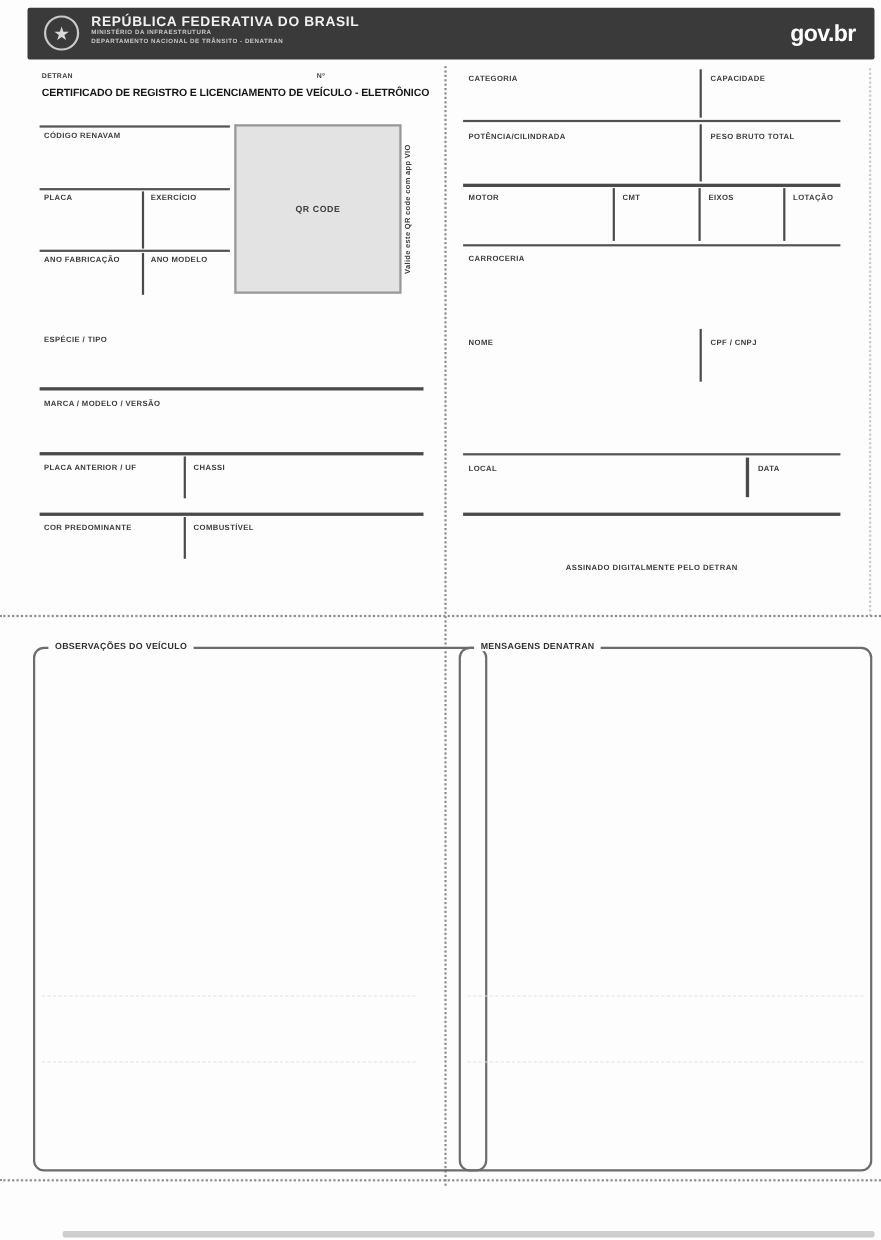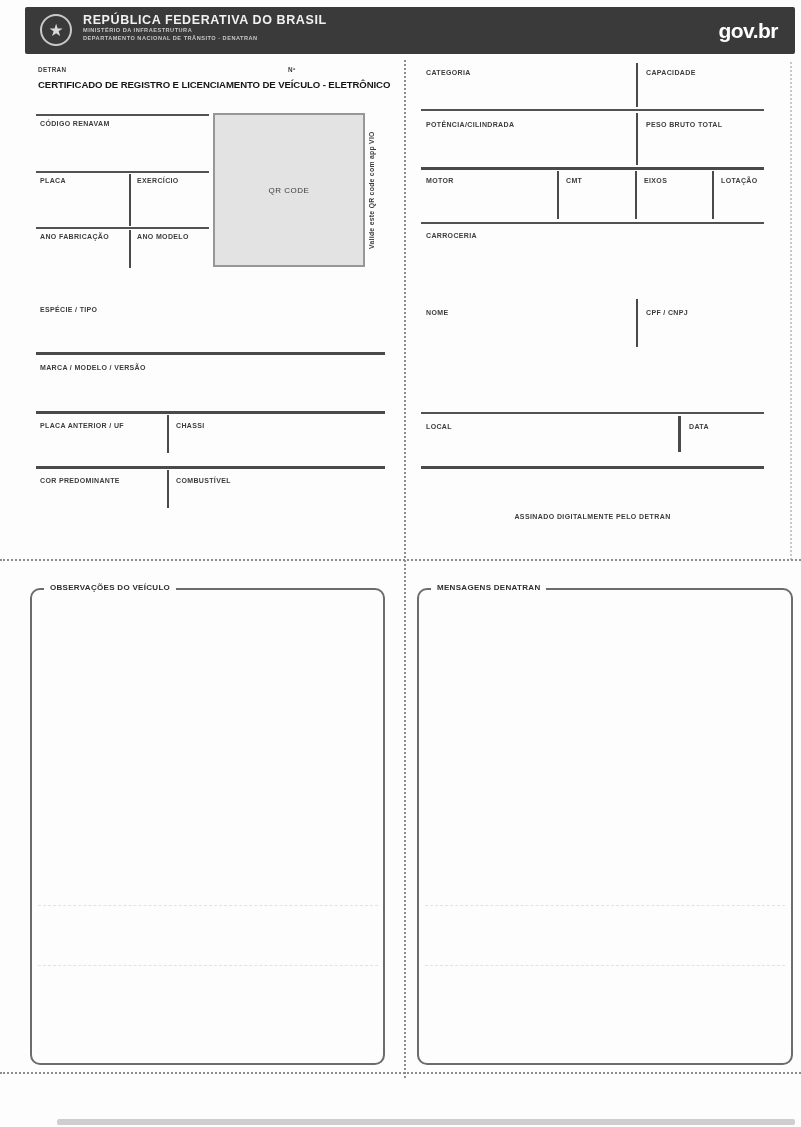--- a/index.html
+++ b/index.html
@@ -38,21 +38,21 @@
   .doc-title{
     position:absolute;left:38px;top:79px;font-size:9.6px;font-weight:700;
     color:#161616;letter-spacing:-.1px;white-space:nowrap;
   }
   
   .qr-box{
     position:absolute;left:213px;top:113px;width:152px;height:154px;
     background:#e3e3e3;border:2px solid #979797;box-sizing:border-box;
     display:flex;align-items:center;justify-content:center;
   }
-  .qr-box span{font-size:8px;font-weight:400;color:#3c3c3c;letter-spacing:.5px;}
+  .qr-box span{font-size:8px;font-weight:700;color:#3c3c3c;letter-spacing:.5px;}
   .qr-caption{
     position:absolute;left:368px;top:112px;height:156px;
     writing-mode:vertical-rl;transform:rotate(180deg);
     font-size:6.8px;font-weight:700;color:#3c3c3c;letter-spacing:.3px;
     display:flex;align-items:center;justify-content:center;text-align:center;
   }
   
   .dot-v{position:absolute;border-left:2px dotted #8d8d8d;width:0;}
   .dot-h{position:absolute;border-top:2px dotted #8d8d8d;height:0;}
   .dot-v.faint{border-left:2px dotted #c9c9c9;}
@@ -159,21 +159,21 @@
   <div class="lbl" style="left:689px;top:423px;">DATA</div>
   <div class="hl thick" style="left:421px;top:466px;width:343px;"></div>
 
   <div class="sig">ASSINADO DIGITALMENTE PELO DETRAN</div>
 
   <div class="dot-v" style="left:404px;top:60px;height:1018px;"></div>
   <div class="dot-v faint" style="left:790px;top:62px;height:498px;"></div>
   <div class="dot-h" style="left:0;top:559px;width:801px;"></div>
   <div class="dot-h" style="left:0;top:1072px;width:801px;"></div>
 
-  <div class="obox" style="left:30px;top:588px;width:355px;height:477px;">
+  <div class="obox" style="left:30px;top:588px;width:413px;height:477px;">
     <span class="legend">OBSERVAÇÕES DO VEÍCULO</span>
     <div class="artifact" style="left:6px;top:315px;width:340px;"></div>
     <div class="artifact" style="left:6px;top:375px;width:340px;"></div>
   </div>
 
   <div class="obox" style="left:417px;top:588px;width:376px;height:477px;">
     <span class="legend">MENSAGENS DENATRAN</span>
     <div class="artifact" style="left:6px;top:315px;width:360px;"></div>
     <div class="artifact" style="left:6px;top:375px;width:360px;"></div>
   </div>

